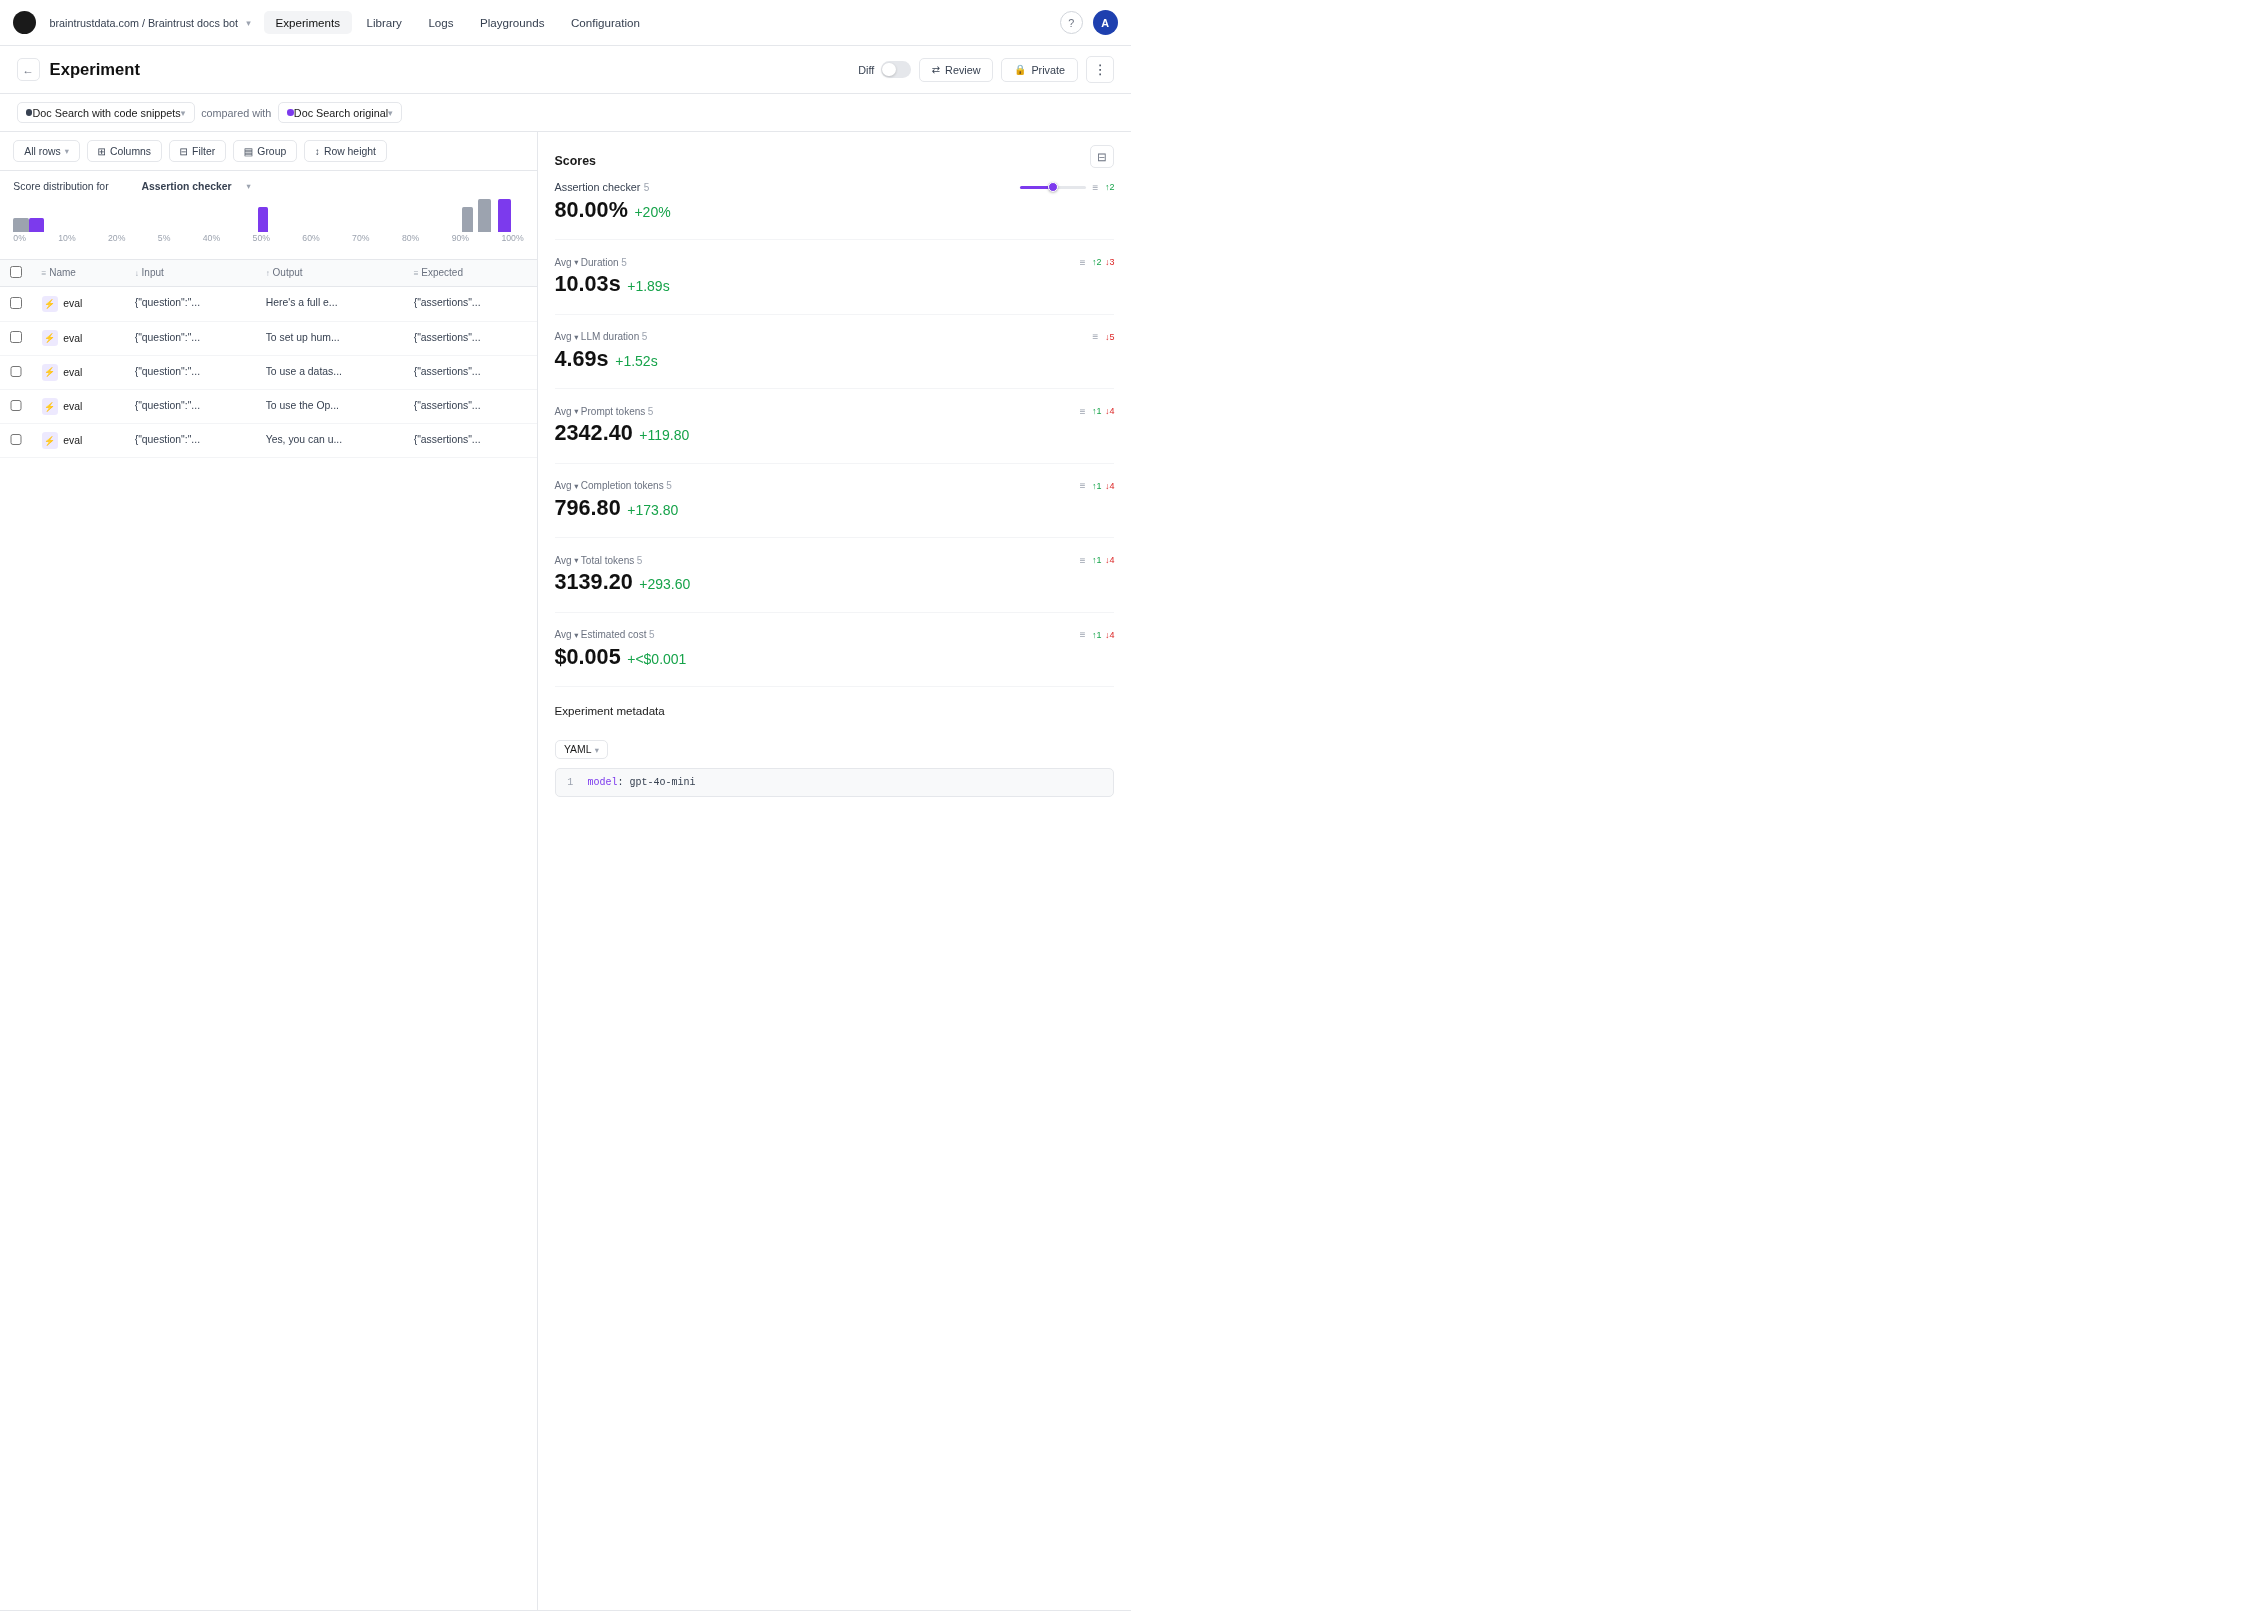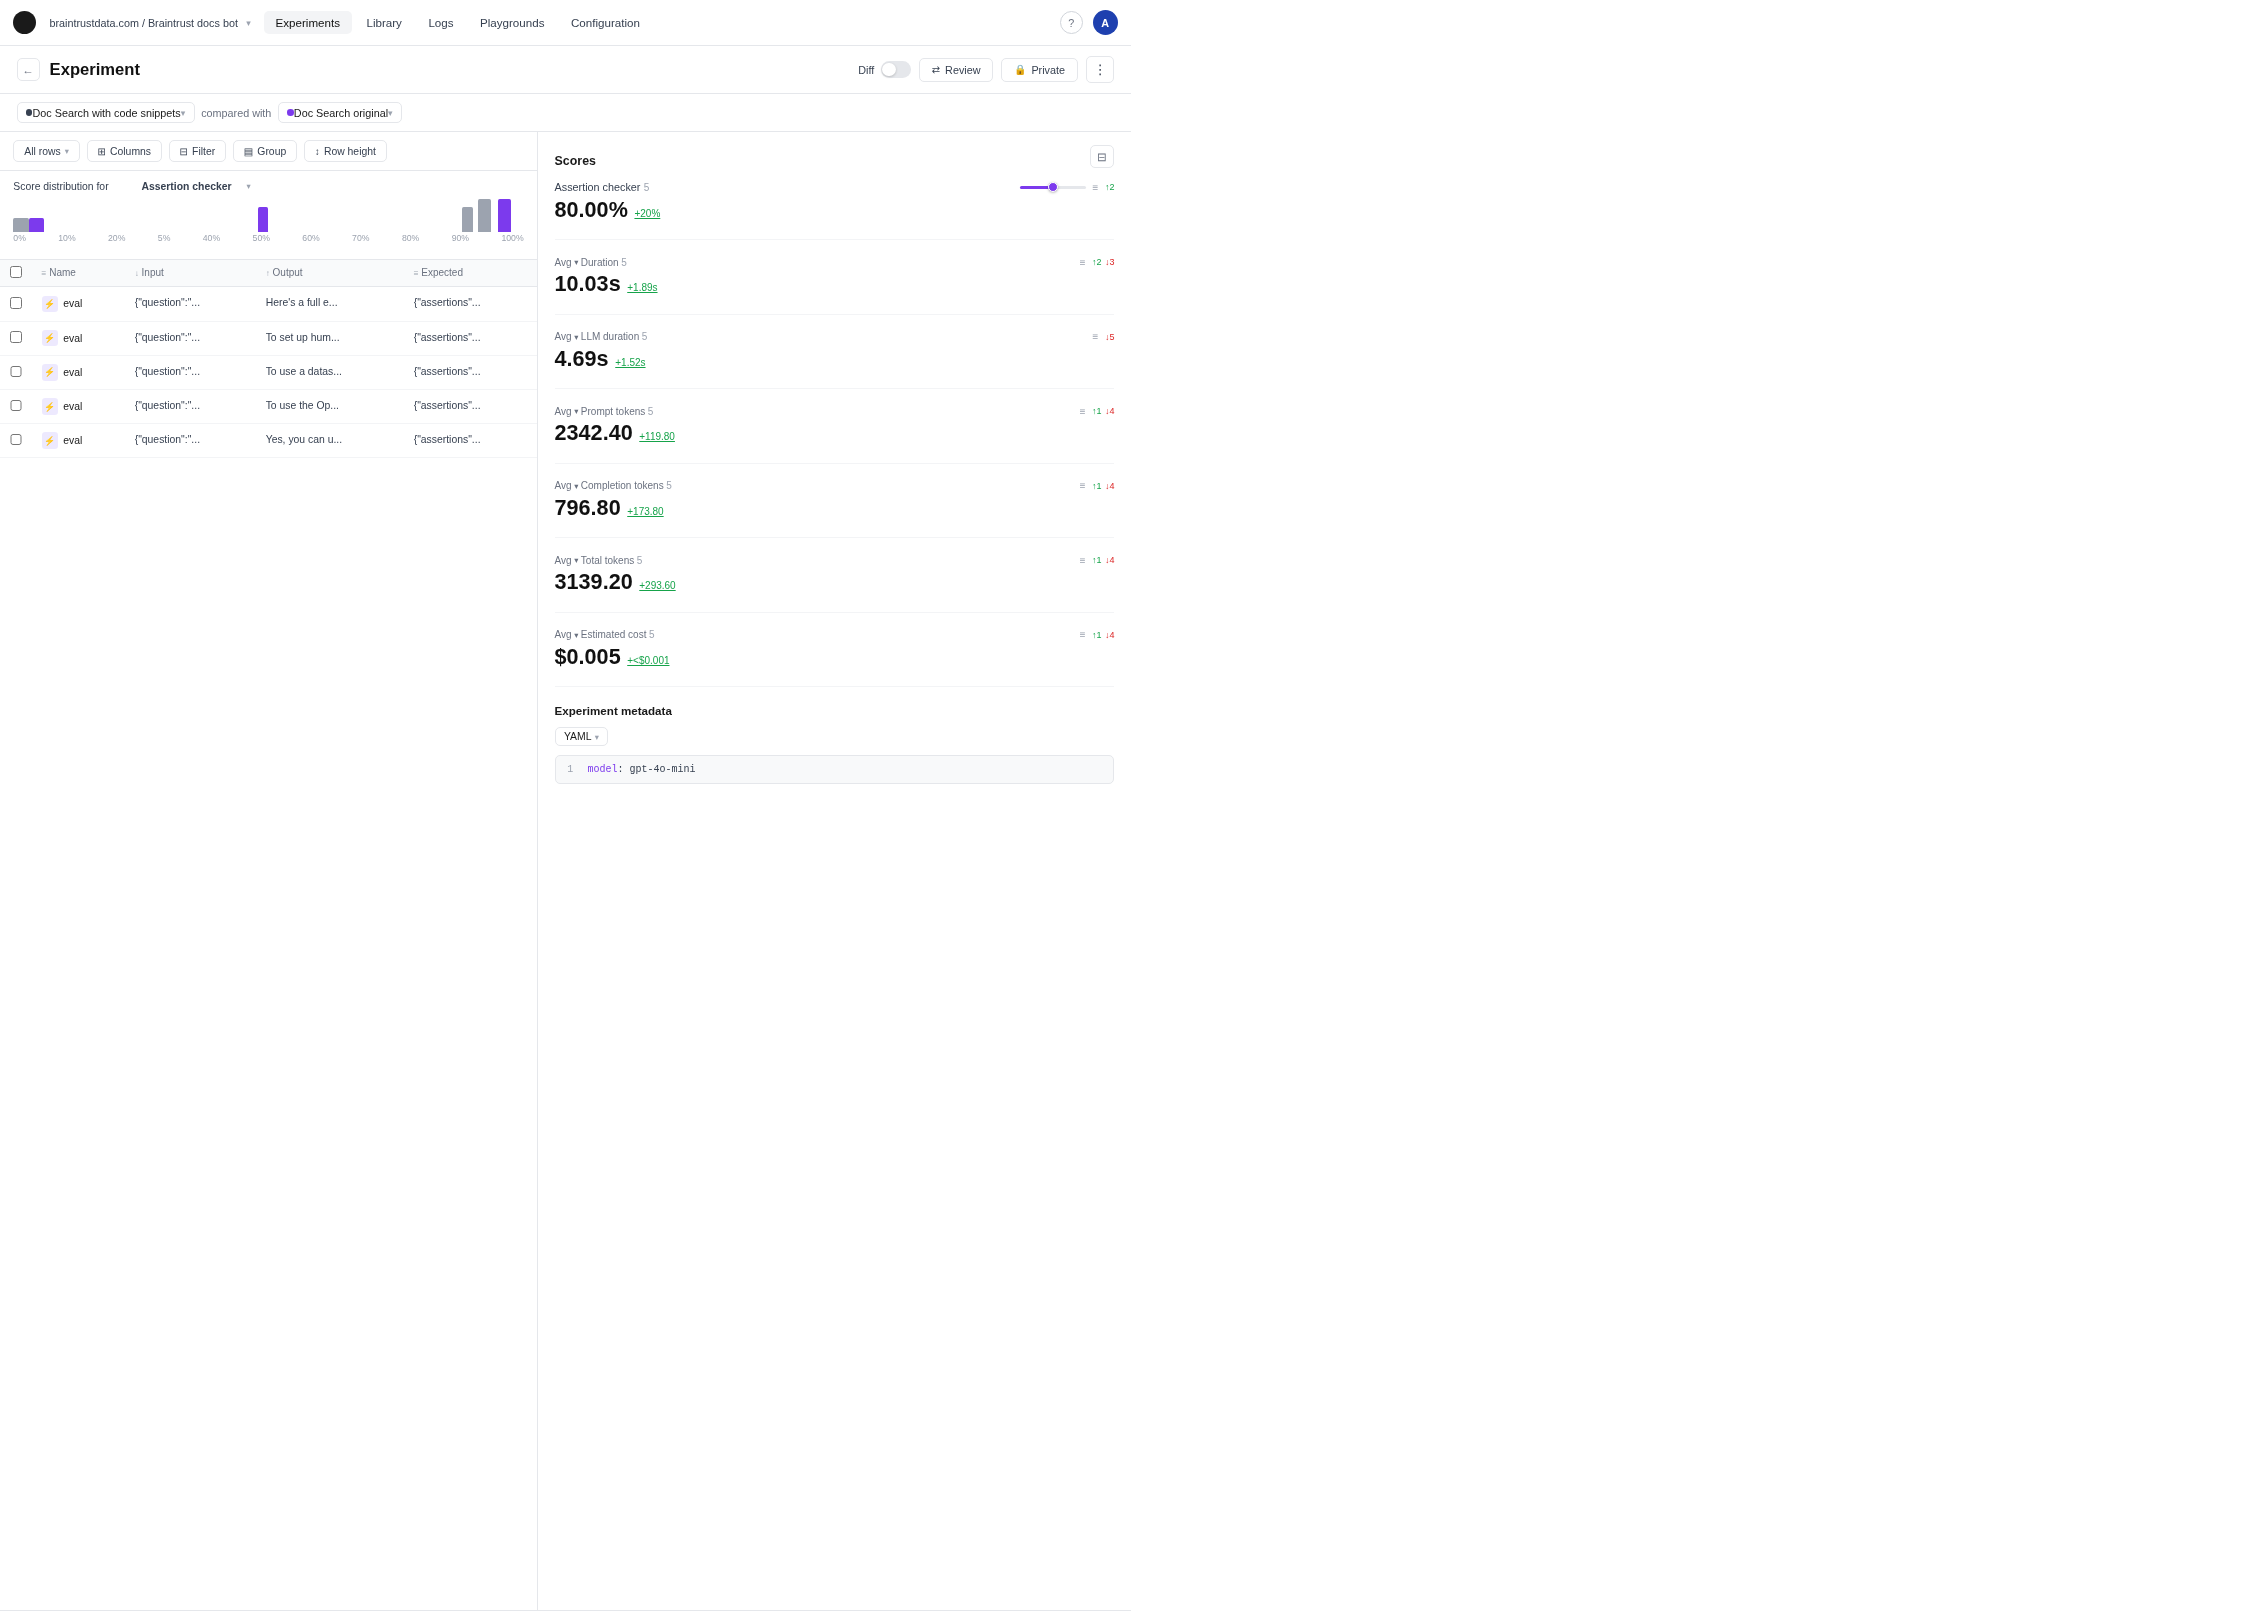--- a/index.html
+++ b/index.html
@@ -77,27 +77,27 @@
     .score-card-header { display: flex; align-items: center; justify-content: space-between; margin-bottom: 3.3px; }
     .score-card-title { font-size: 10.8px; color: #374151; display: flex; align-items: center; gap: 3.3px; }
     .score-count { color: #9ca3af; font-size: 10px; }
     .score-actions { display: flex; align-items: center; gap: 6.6px; }
     .score-filter-icon { color: #9ca3af; font-size: 10px; cursor: pointer; }
     .score-nav { display: flex; align-items: center; gap: 3.3px; font-size: 10px; }
     .nav-up { color: #16a34a; font-size: 9px; }
     .nav-down { color: #dc2626; font-size: 9px; }
     .score-value-row { display: flex; align-items: baseline; gap: 6.6px; margin-top: 1.7px; }
     .score-value { font-size: 21.6px; font-weight: 600; color: #111; }
-    .score-delta-pos { font-size: 10px; color: #16a34a; font-weight: 500; text-decoration: underline; }
+    .score-delta-pos { font-size: 14px; color: #16a34a; font-weight: 500; }
     .avg-label { font-size: 10px; color: #6b7280; display: flex; align-items: center; gap: 2.5px; }
     .avg-chevron { font-size: 8.3px; }
 
     
     .metadata-section { margin-top: 6.6px; }
-    .metadata-title { font-size: 11.6px; font-weight: 700; margin-bottom: 10px; }
+    .metadata-title { font-size: 11.6px; font-weight: 400; margin-bottom: 23px; }
     .yaml-selector { display: inline-flex; align-items: center; gap: 3.3px; padding: 3.3px 8.3px; border: 0.8px solid #e5e7eb; border-radius: 5px; font-size: 10.4px; cursor: pointer; background: #fff; margin-bottom: 8.3px; }
     .code-block { background: #f8f9fa; border: 0.8px solid #e5e7eb; border-radius: 5px; padding: 8.3px 11.6px; font-family: 'Courier New', monospace; font-size: 10px; }
     .line-num { color: #9ca3af; margin-right: 8.3px; user-select: none; }
     .code-key { color: #7c3aed; }
     .code-val { color: #374151; font-family: Liberation Mono, monospace; }
 
     
     .footer { border-top: 0.8px solid #e5e7eb; padding: 13.3px 16.6px; display: flex; align-items: center; gap: 16.6px; }
 
     

